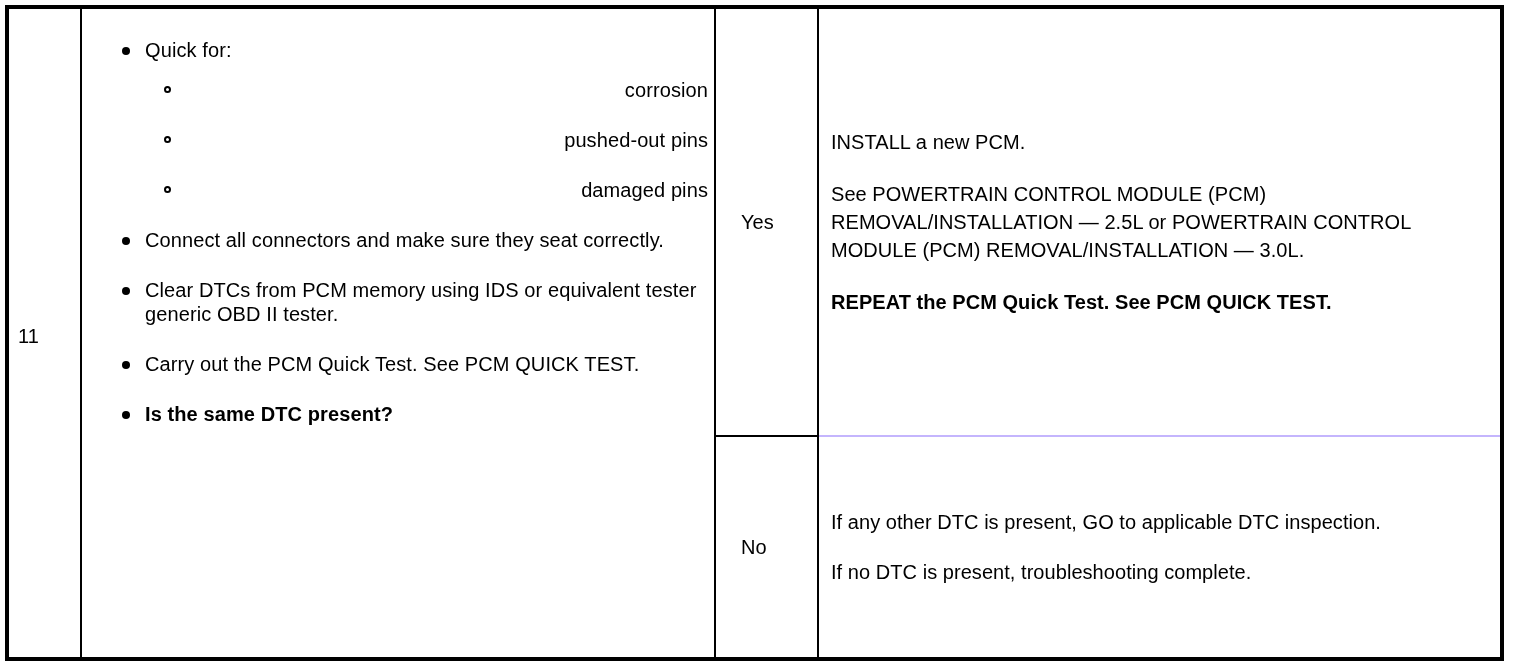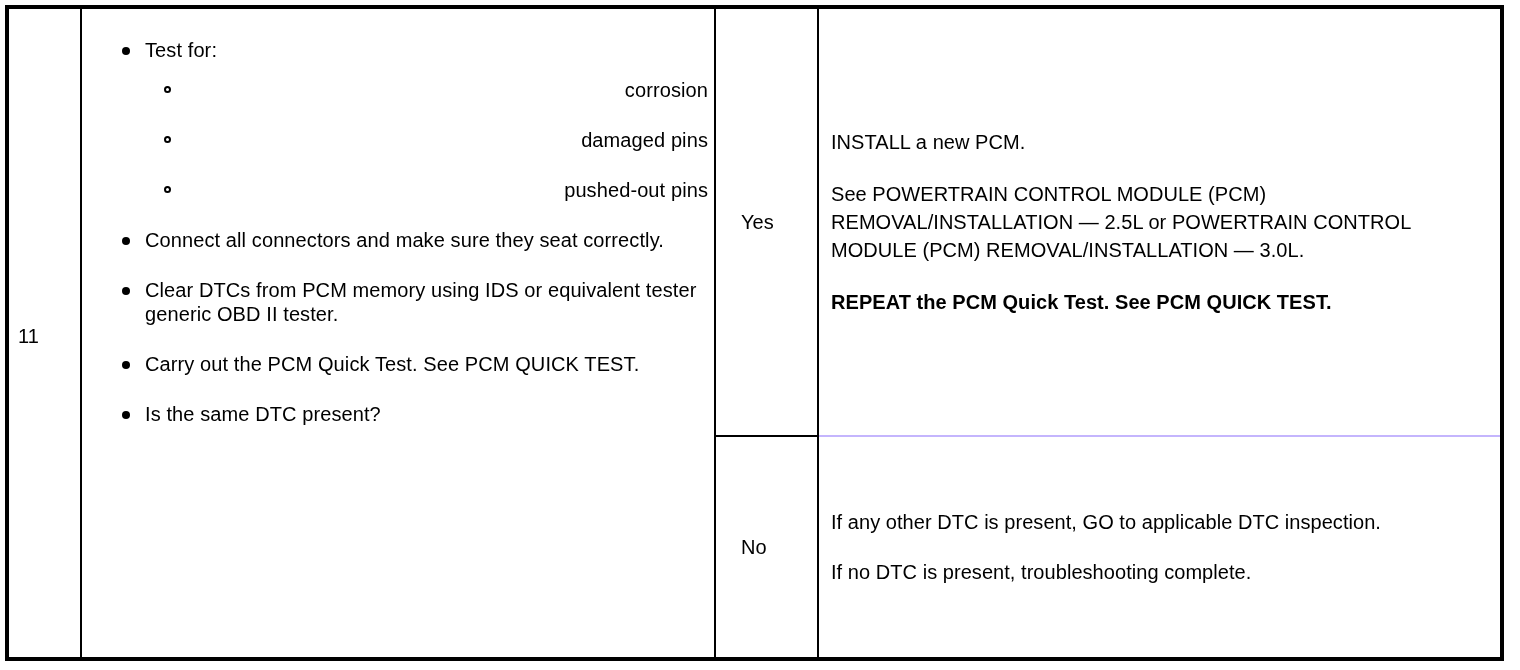--- a/index.html
+++ b/index.html
@@ -98,21 +98,21 @@
   ul.bullets > li.bullet-item > .bullet-dot {
     position: absolute;
     left: 25px;
     top: 9px;
     width: 8px;
     height: 8px;
     border-radius: 50%;
     background: #000000;
   }
   li.bullet-item.bold-item > .bullet-text {
-    font-weight: normal;
+    font-weight: bold;
     margin-top: 32px;
   }
   li.bullet-item.no-gap { margin-bottom: 14px; }
 
   ul.subbullets {
     list-style: none;
     margin: 16px 0 4px 0;
     padding: 0;
   }
   ul.subbullets > li.subbullet-item {
@@ -207,34 +207,34 @@
 
     <div class="col-action">
       <div class="action-inner">
 
 
         <ul class="bullets">
 
 
           <li class="bullet-item no-gap">
             <span class="bullet-dot"></span>
-            <span class="bullet-text">Test for:</span>
+            <span class="bullet-text">Quick for:</span>
 
             <ul class="subbullets">
               <li class="subbullet-item">
                 <span class="subbullet-ring"></span>
                 <span class="subbullet-text">corrosion</span>
               </li>
               <li class="subbullet-item">
                 <span class="subbullet-ring"></span>
-                <span class="subbullet-text">damaged pins</span>
+                <span class="subbullet-text">pushed-out pins</span>
               </li>
               <li class="subbullet-item">
                 <span class="subbullet-ring"></span>
-                <span class="subbullet-text">pushed-out pins</span>
+                <span class="subbullet-text">damaged pins</span>
               </li>
             </ul>
           </li>
 
           <li class="bullet-item">
             <span class="bullet-dot"></span>
             <span class="bullet-text">Connect all connectors and make sure they seat correctly.</span>
           </li>
 
           <li class="bullet-item">

